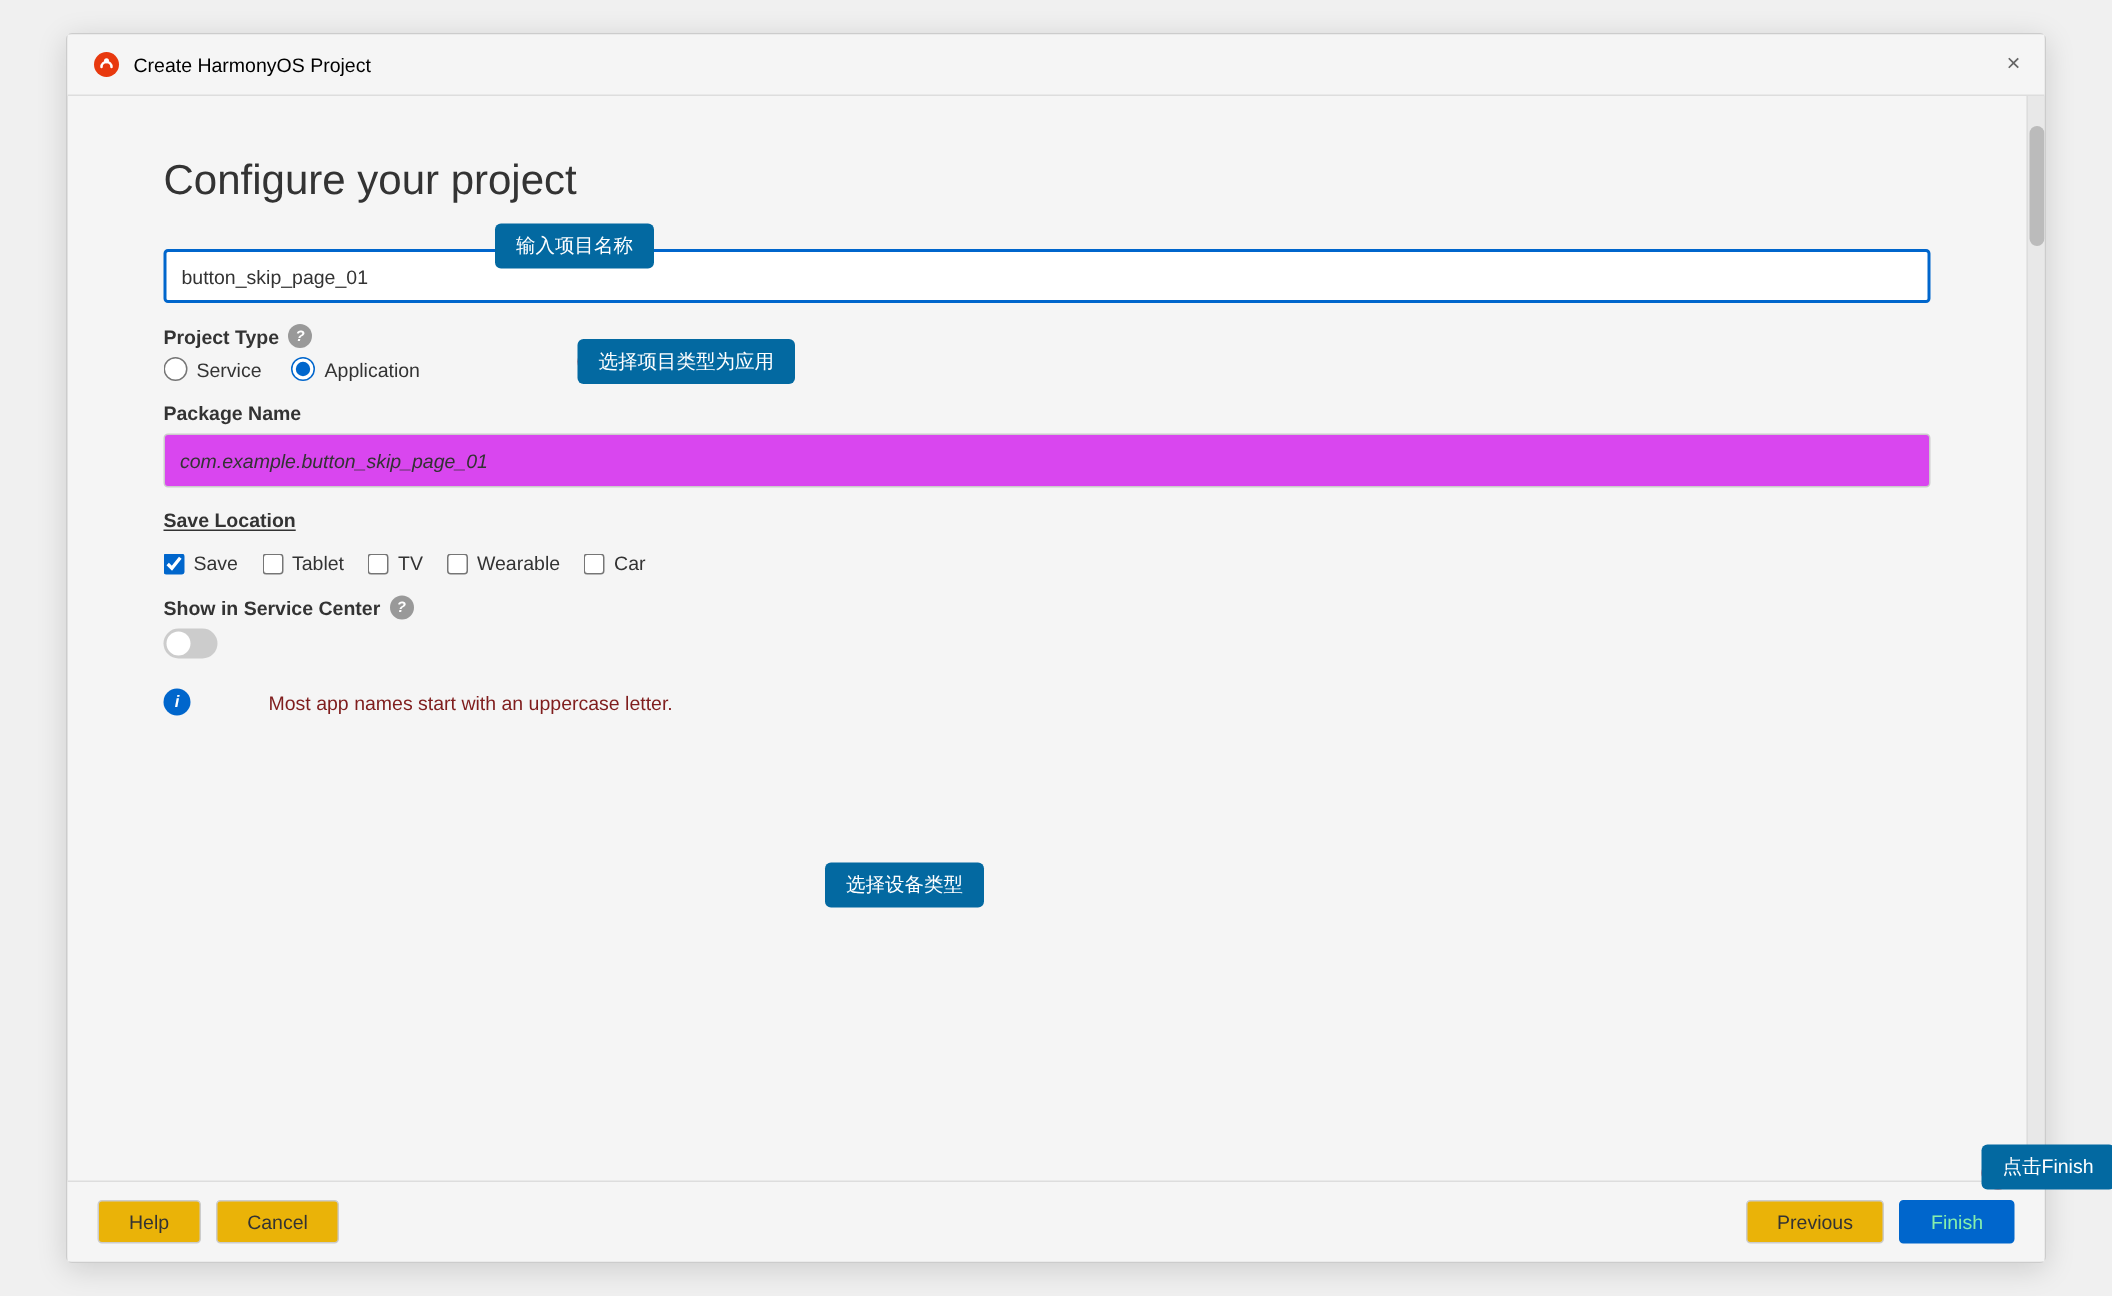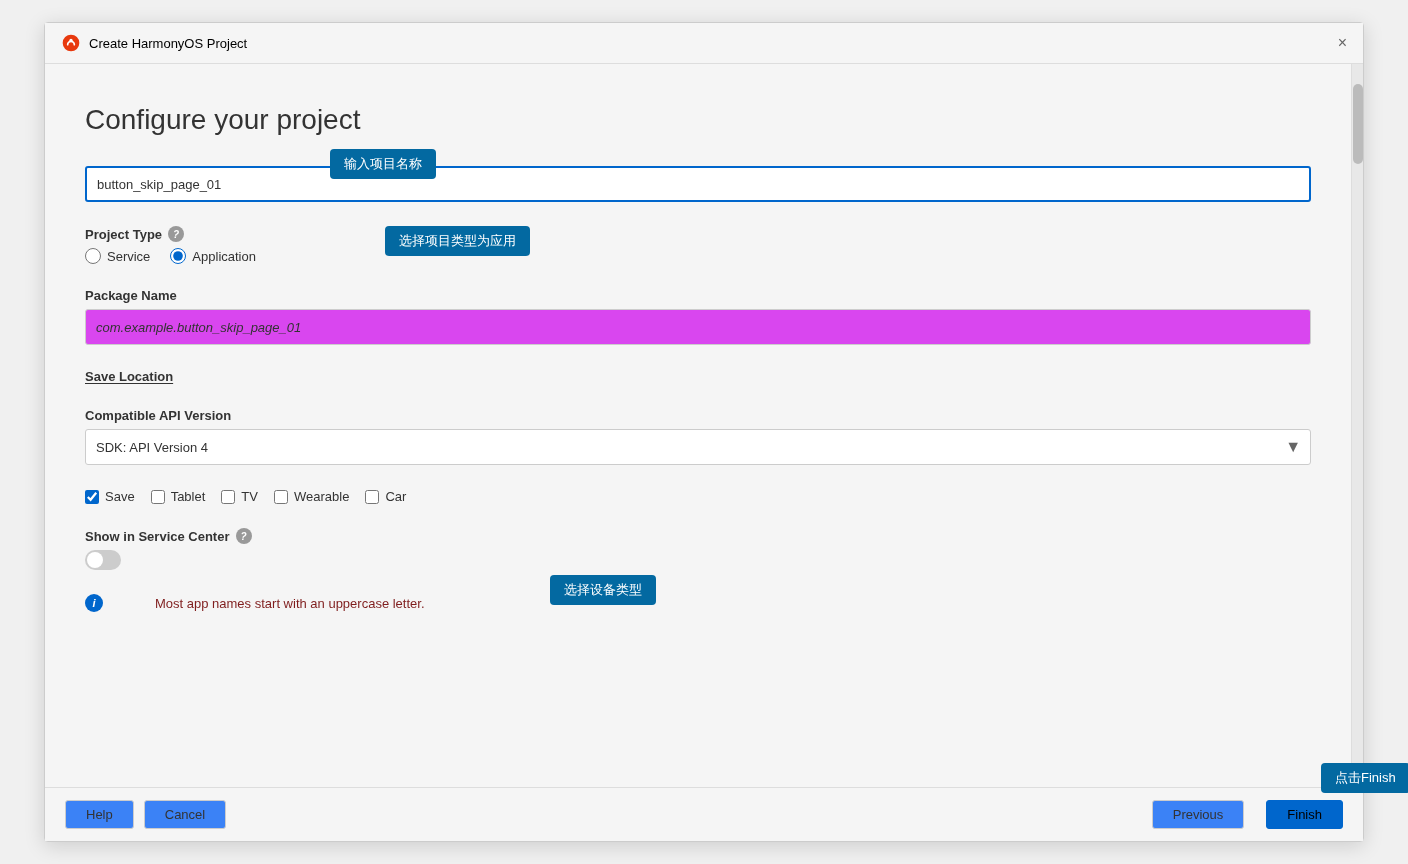--- a/index.html
+++ b/index.html
@@ -52,21 +52,21 @@
       cursor: pointer;
       line-height: 1;
     }
     .content-area {
       display: flex;
       flex: 1;
       overflow: hidden;
     }
     .main-content {
       flex: 1;
-      padding: 40px 40px;
+      padding: 40px 64px;
       overflow-y: auto;
     }
     .scrollbar {
       width: 12px;
       background: #e8e8e8;
       border-left: 1px solid #ddd;
       position: relative;
     }
     .scrollbar-thumb {
       width: 10px;
@@ -77,21 +77,21 @@
       top: 20px;
       left: 1px;
     }
     .page-title {
       font-size: 28px;
       font-weight: 300;
       color: #333;
       margin-bottom: 30px;
     }
     .field-group {
-      margin-bottom: 24px;
+      margin-bottom: 14px;
     }
     .field-label {
       font-size: 13px;
       font-weight: 600;
       color: #333;
       margin-bottom: 6px;
       display: flex;
       align-items: center;
       gap: 6px;
     }
@@ -279,28 +279,27 @@
       display: flex;
       gap: 10px;
       align-items: center;
     }
     .btn {
       padding: 6px 20px;
       border-radius: 3px;
       font-size: 13px;
       cursor: pointer;
       border: 1px solid #ccc;
-      background: #3b82f6;
+      background: #eab308;
       color: #333;
     }
     .btn-primary {
       background: #0066cc;
-      color: #000000;
+      color: #86efac;
       border-color: #0066cc;
-      margin-left: 12px;
     }
 
     
     .tooltip-callout {
       position: absolute;
       background: #0369a1;
       color: white;
       padding: 6px 14px;
       border-radius: 4px;
       font-size: 13px;
@@ -430,33 +429,20 @@
         </div>
         <input type="text" class="text-input normal" value="com.example.button_skip_page_01" style="">
       </div>
 
       <div class="field-group">
         <div class="field-label">
           <span class="underline">Save Location</span>
         </div>
       </div>
 
-      <div class="field-group">
-        <div class="field-label">
-          <span>Compatible API Version</span>
-        </div>
-        <div class="select-wrapper">
-          <select class="select-input">
-            <option>SDK: API Version 4</option>
-            <option>SDK: API Version 5</option>
-            <option>SDK: API Version 6</option>
-          </select>
-          <span class="select-arrow">▼</span>
-        </div>
-      </div>
 
       <div class="field-group">
         <div class="checkbox-row">
           <label class="checkbox-option">
             <input type="checkbox" class="checkbox-input" checked="" style="">
             <span>Save</span>
           </label>
           <label class="checkbox-option">
             <input type="checkbox" class="checkbox-input" style="">
             <span>Tablet</span>

